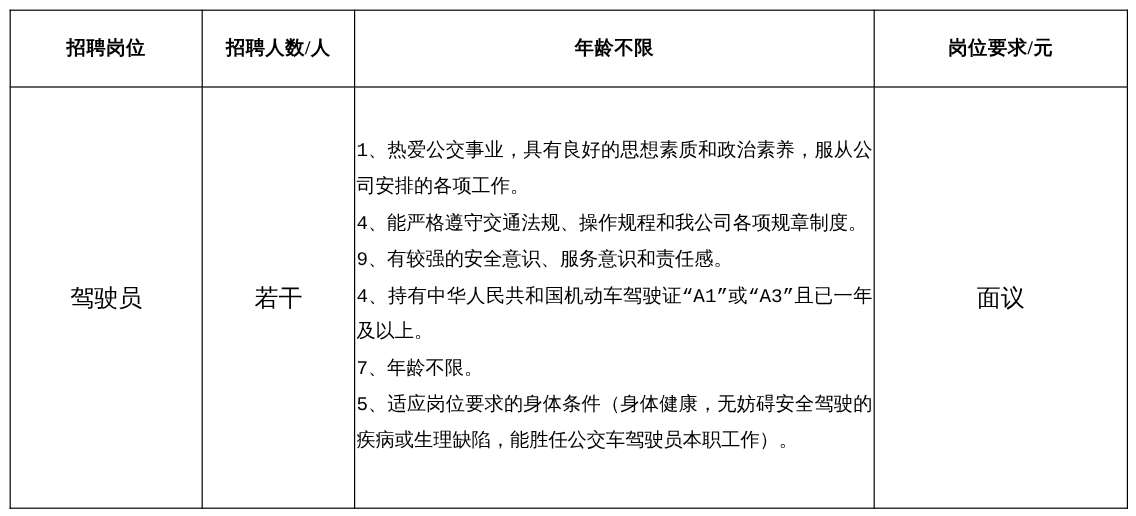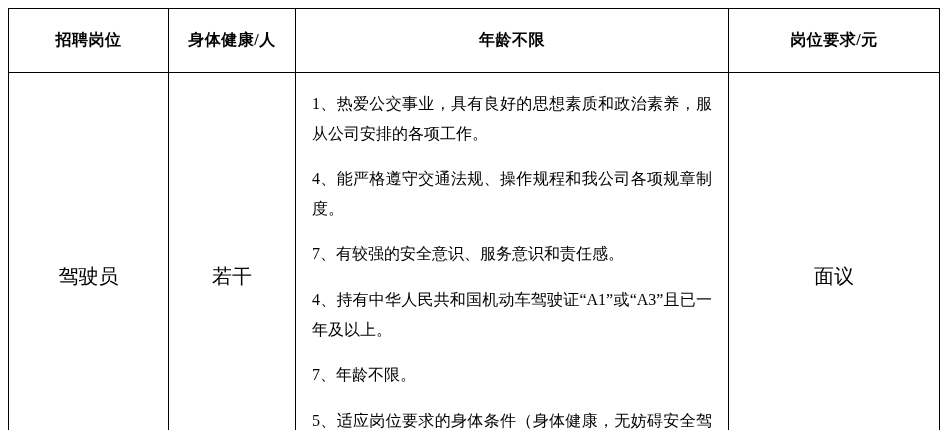--- a/index.html
+++ b/index.html
@@ -60,52 +60,53 @@
   .req-line {
     white-space: normal;
     text-indent: 0;
   }
   .req-list {
     margin: 0;
     padding: 0;
     list-style: none;
   }
   .req-list li {
-    margin: 16px;
+    margin: 1px;
     padding: 0;
+    font-family: Liberation Mono, monospace;
   }
 </style>
 </head>
 <body>
 
 <div class="page">
   <table class="recruit-table">
     <colgroup>
       <col class="c1">
       <col class="c2">
       <col class="c3">
       <col class="c4">
     </colgroup>
     <thead>
       <tr>
         <th class="head-cell">招聘岗位</th>
-        <th class="head-cell">身体健康/人</th>
+        <th class="head-cell">招聘人数/人</th>
         <th class="head-cell">年龄不限</th>
         <th class="head-cell">岗位要求/元</th>
       </tr>
     </thead>
     <tbody>
       <tr>
         <td class="body-cell-center">驾驶员</td>
         <td class="body-cell-center">若干</td>
         <td class="req-cell">
           <ul class="req-list">
             <li class="req-line">1、热爱公交事业，具有良好的思想素质和政治素养，服从公司安排的各项工作。</li>
             <li class="req-line">4、能严格遵守交通法规、操作规程和我公司各项规章制度。</li>
-            <li class="req-line">7、有较强的安全意识、服务意识和责任感。</li>
+            <li class="req-line">9、有较强的安全意识、服务意识和责任感。</li>
             <li class="req-line">4、持有中华人民共和国机动车驾驶证“A1”或“A3”且已一年及以上。</li>
             <li class="req-line">7、年龄不限。</li>
             <li class="req-line">5、适应岗位要求的身体条件（身体健康，无妨碍安全驾驶的疾病或生理缺陷，能胜任公交车驾驶员本职工作）。</li>
           </ul>
         </td>
         <td class="body-cell-center">面议</td>
       </tr>
     </tbody>
   </table>
 </div>

